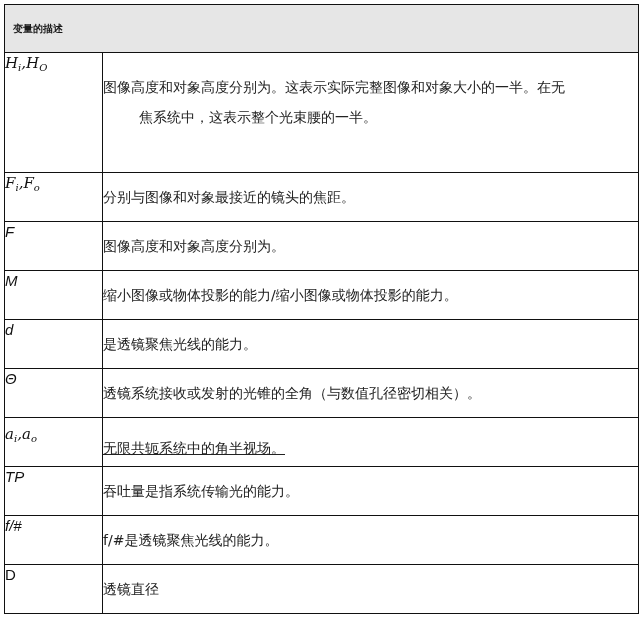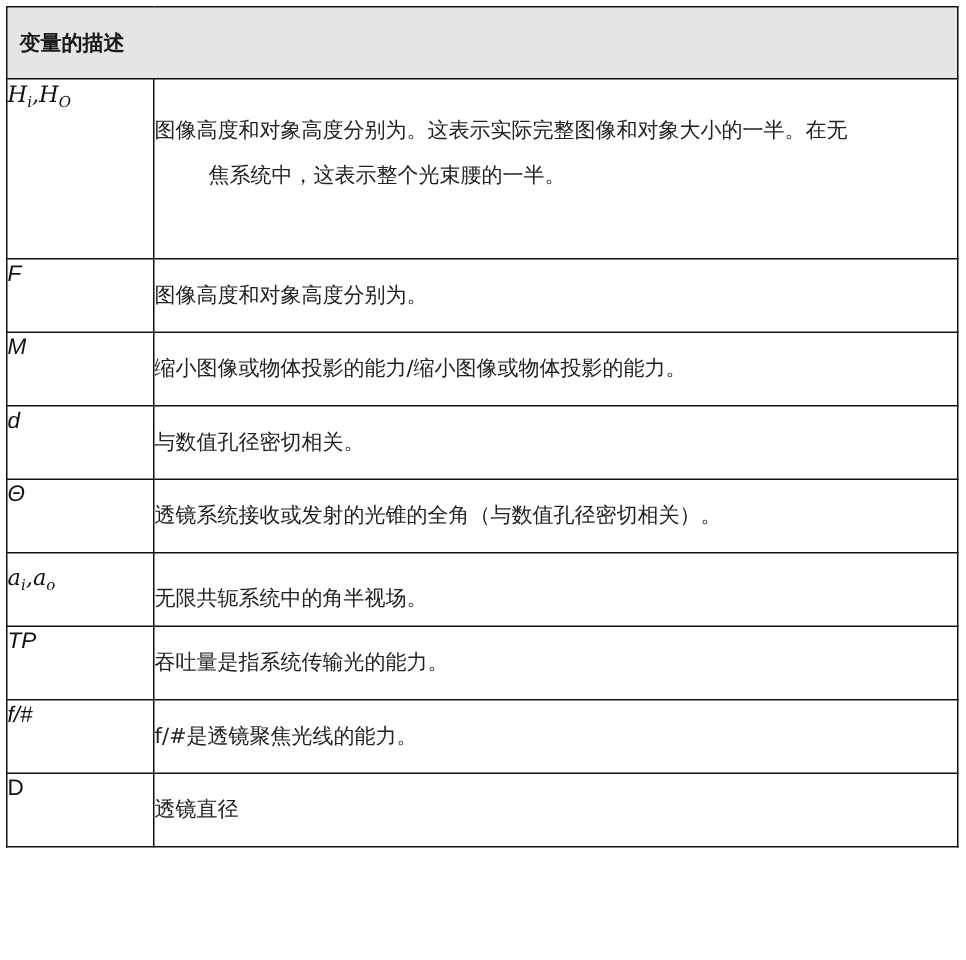--- a/index.html
+++ b/index.html
@@ -27,21 +27,21 @@
       border: 1.5px solid #111111;
       padding: 0;
       vertical-align: top;
       box-sizing: border-box;
     }
     .var-table th {
       background: #e6e6e6;
       height: 48px;
       text-align: left;
       padding-left: 8px;
-      font-size: 14px;
+      font-size: 10px;
       font-weight: bold;
       vertical-align: middle;
       color: #1a1a1a;
     }
     .col-sym { width: 98px; }
     .col-desc { width: 536px; }
     .sym {
       font-family: "DejaVu Serif", "Liberation Serif", serif;
       font-style: italic;
       font-size: 15px;
@@ -70,21 +70,21 @@
     .row td { height: 49px; }
     .row-tall td { height: 120px; }
     .row-tall .desc {
       vertical-align: top !important;
       padding-top: 24px;
       line-height: 45px;
     }
     .row-tall .desc span.line { display: block; line-height: 20px; margin-bottom: 10px; }
     .row-tall .desc span.line:last-child { margin-bottom: 0; margin-left: 36px; }
     .row-alpha .sym { padding-top: 6px; }
-    .row-alpha .desc { padding-top: 12px; }
+    .row-alpha .desc { padding-top: 12px; text-decoration: underline; }
   </style>
 </head>
 <body>
 
 <table class="var-table">
   <colgroup>
     <col class="col-sym">
     <col class="col-desc">
   </colgroup>
   <thead>
@@ -94,30 +94,34 @@
   </thead>
   <tbody>
     <tr class="row-tall">
       <td class="sym"><span>H</span><sub>i</sub><span>,</span><span>H</span><sub>O</sub></td>
       <td class="desc">
         <span class="line">图像高度和对象高度分别为。这表示实际完整图像和对象大小的一半。在无</span>
         <span class="line">焦系统中，这表示整个光束腰的一半。</span>
       </td>
     </tr>
     <tr class="row">
+      <td class="sym"><span>F</span><sub>i</sub><span>,</span><span>F</span><sub>o</sub></td>
+      <td class="desc">分别与图像和对象最接近的镜头的焦距。</td>
+    </tr>
+    <tr class="row">
       <td class="sym sans">F</td>
       <td class="desc">图像高度和对象高度分别为。</td>
     </tr>
     <tr class="row">
       <td class="sym sans">M</td>
       <td class="desc">缩小图像或物体投影的能力/缩小图像或物体投影的能力。</td>
     </tr>
     <tr class="row">
       <td class="sym sans">d</td>
-      <td class="desc">与数值孔径密切相关。</td>
+      <td class="desc">是透镜聚焦光线的能力。</td>
     </tr>
     <tr class="row">
       <td class="sym sans">Θ</td>
       <td class="desc">透镜系统接收或发射的光锥的全角（与数值孔径密切相关）。</td>
     </tr>
     <tr class="row row-alpha">
       <td class="sym"><span>a</span><sub>i</sub><span>,</span><span>a</span><sub>o</sub></td>
       <td class="desc">无限共轭系统中的角半视场。</td>
     </tr>
     <tr class="row">

